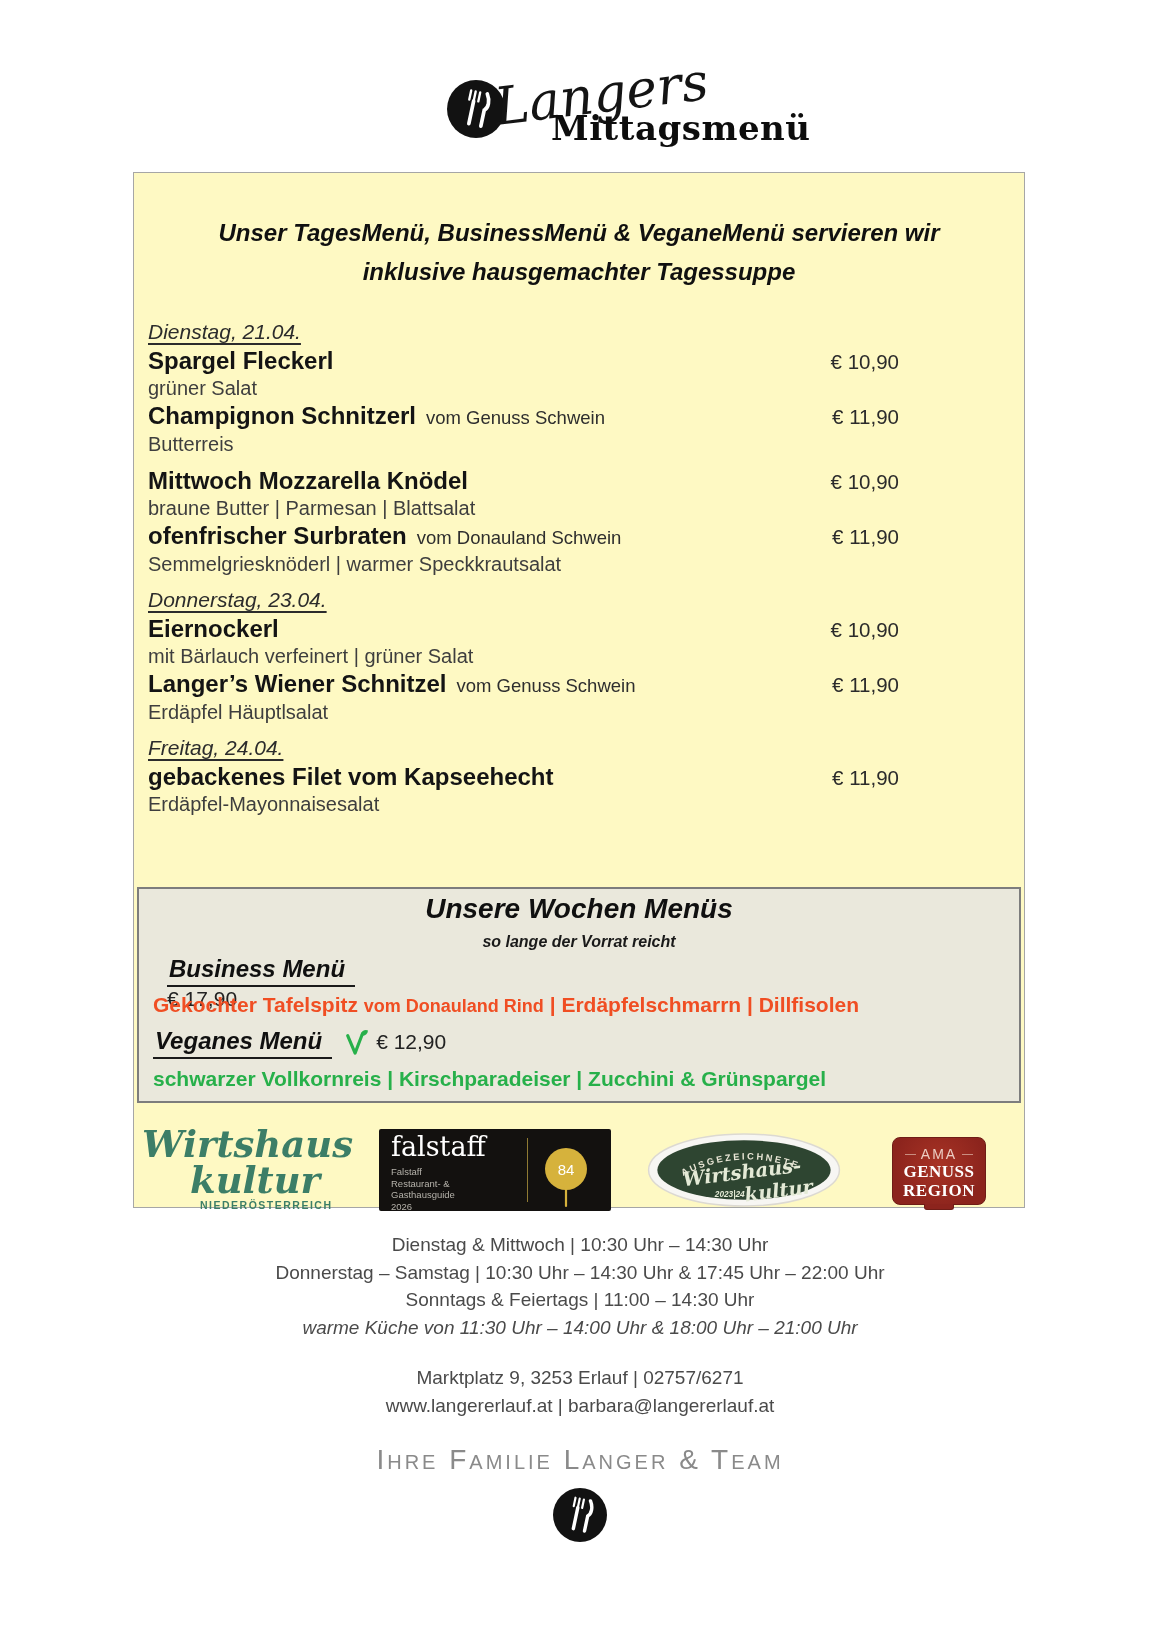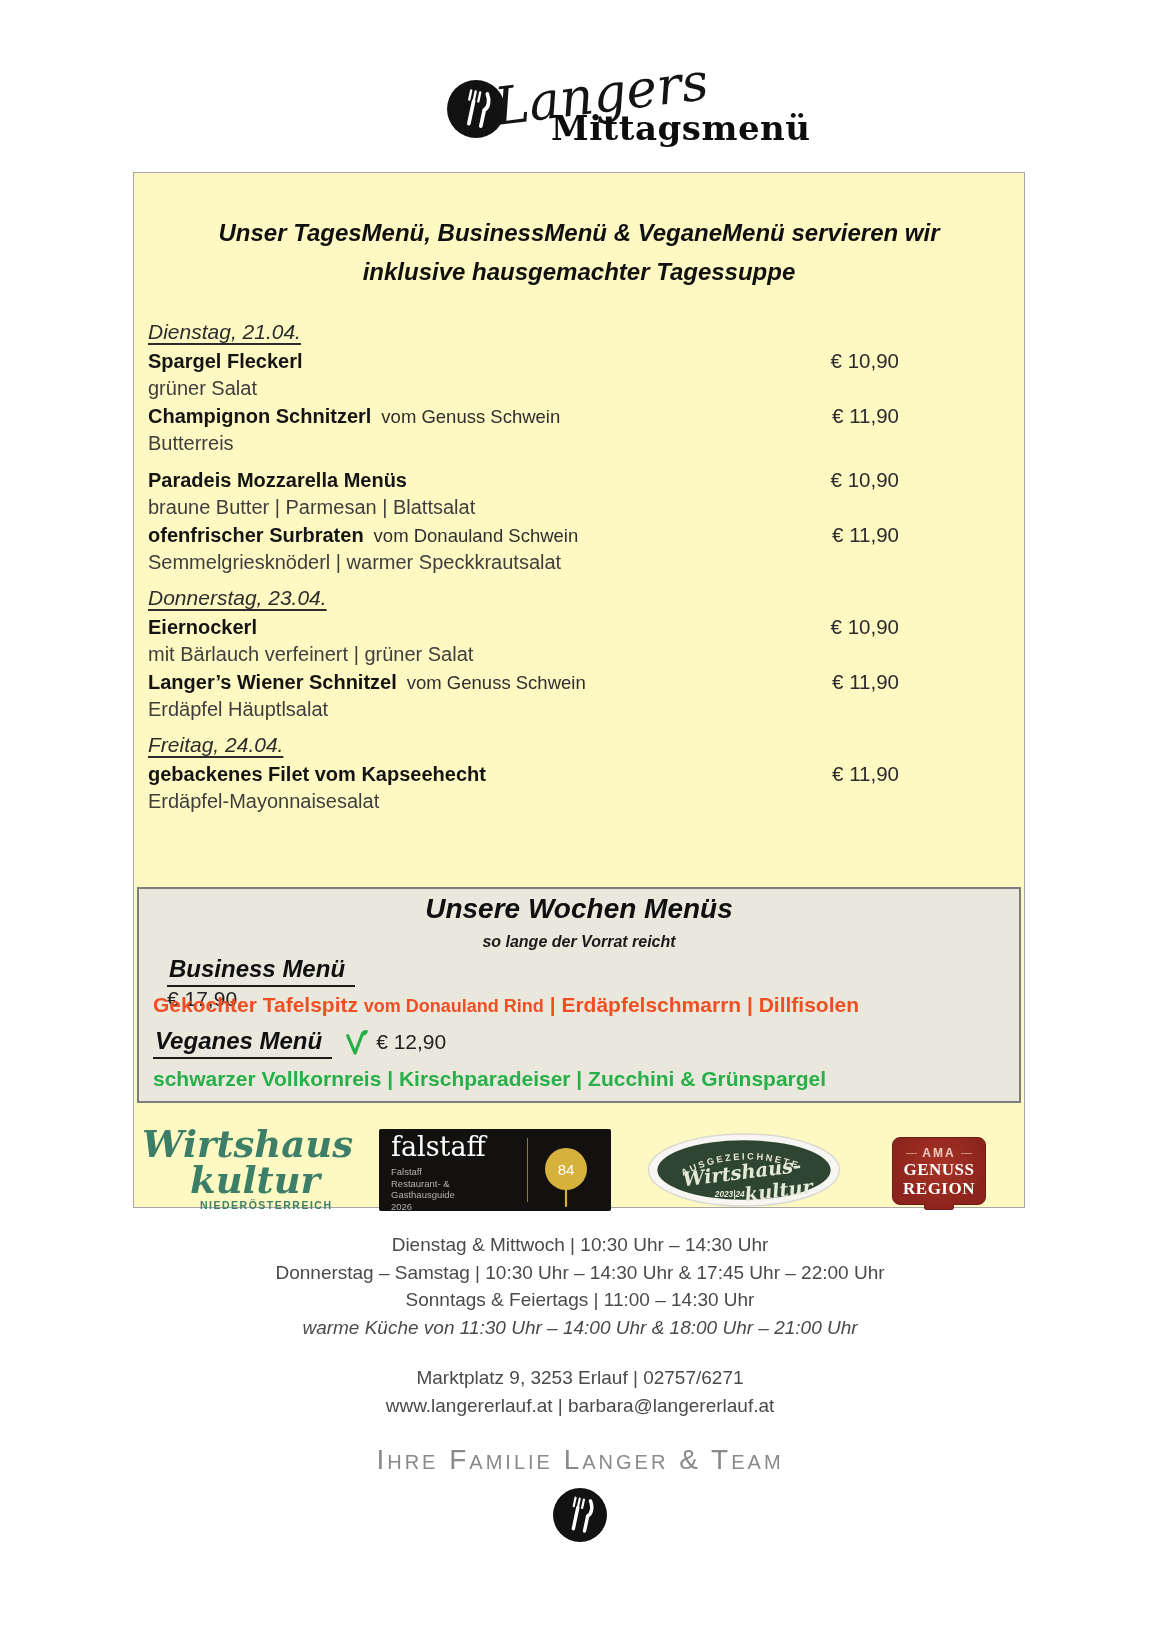--- a/index.html
+++ b/index.html
@@ -20,21 +20,21 @@
               border:1px solid #a6a6a6; background:#fef9c3; }
 
   .intro { position:absolute; left:0; right:0; top:40px; text-align:center;
            font-style:italic; font-weight:700; font-size:24px; line-height:39px; color:#101010; }
 
   .menu-days { position:absolute; left:14px; right:125px; top:146px; }
   .day { margin-bottom:9px; }
   .day-head { font-style:italic; font-size:21px; line-height:26px; color:#2c2c2c;
               text-decoration:underline; text-underline-offset:4px; margin-bottom:2px; }
   .item-row { display:flex; align-items:baseline; line-height:27px; }
-  .item-name { font-weight:700; font-size:20px; color:#141414; }
+  .item-name { font-weight:700; font-size:24px; color:#141414; }
   .item-suffix { font-size:18.5px; color:#2e2e2e; margin-left:10px; }
   .item-price { margin-left:auto; font-size:20.5px; color:#2b2b2b; }
   .item-desc { font-size:20px; line-height:27px; color:#3e3e3e; }
 
   
   .weekly-box { position:absolute; left:3px; right:3px; top:714px; height:216px;
                 background:#eae8dc; border:2px solid #7d7d7d; }
   .wm-title { position:absolute; left:0; right:0; top:4px; text-align:center;
               font-style:italic; font-weight:700; font-size:28px; color:#101010; }
   .wm-sub { position:absolute; left:0; right:0; top:44px; text-align:center;
@@ -67,21 +67,21 @@
                background:#d6b23c; display:flex; align-items:center; justify-content:center;
                color:#ffffff; font-size:15px; }
   .fs-fork { position:absolute; left:180px; top:49px; width:14px; height:30px; }
 
   .oval-badge { position:absolute; left:512px; top:960px; width:196px; height:74px; }
 
   .ama-badge { position:absolute; left:758px; top:964px; width:94px; height:68px;
                background:radial-gradient(circle at 50% 40%, #a83325, #8c241d 75%);
                border:1px solid #6f1d17; border-radius:8px; text-align:center; }
   .ama-top { display:flex; align-items:center; justify-content:center; gap:5px; margin-top:8px; }
-  .ama-top span.txt { font-size:12px; font-weight:700; letter-spacing:2px; color:#ecccc2;text-align:center; }
+  .ama-top span.txt { font-size:14px; font-weight:400; letter-spacing:2px; color:#ecccc2;text-align:center; }
   .ama-dash { width:11px; height:1px; background:#c98d80; }
   .ama-l1, .ama-l2 { font-family:"Liberation Serif", serif; font-weight:700; font-size:17px;
                      line-height:19px; letter-spacing:0.5px; color:#ffffff; }
   .ama-tab { position:absolute; left:50%; bottom:-6px; transform:translateX(-50%);
              width:30px; height:6px; background:#8c241d; border:1px solid #6f1d17;
              border-top:none; border-radius:0 0 3px 3px; }
 
   
   .hours { position:absolute; left:0; right:0; top:1231px; text-align:center;
            font-size:19px; line-height:27.5px; color:#4a4a4a; }
@@ -132,21 +132,21 @@
         <div class="item-row">
           <span class="item-name">Champignon Schnitzerl</span>
           <span class="item-suffix">vom Genuss Schwein</span>
           <span class="item-price">€ 11,90</span>
         </div>
         <div class="item-desc">Butterreis</div>
       </div>
 
       <div class="day">
         <div class="item-row">
-          <span class="item-name">Paradeis Mozzarella Menüs</span>
+          <span class="item-name">Mittwoch Mozzarella Knödel</span>
           <span class="item-suffix"></span>
           <span class="item-price">€ 10,90</span>
         </div>
         <div class="item-desc">braune Butter | Parmesan | Blattsalat</div>
         <div class="item-row">
           <span class="item-name">ofenfrischer Surbraten</span>
           <span class="item-suffix">vom Donauland Schwein</span>
           <span class="item-price">€ 11,90</span>
         </div>
         <div class="item-desc">Semmelgriesknöderl | warmer Speckkrautsalat</div>

